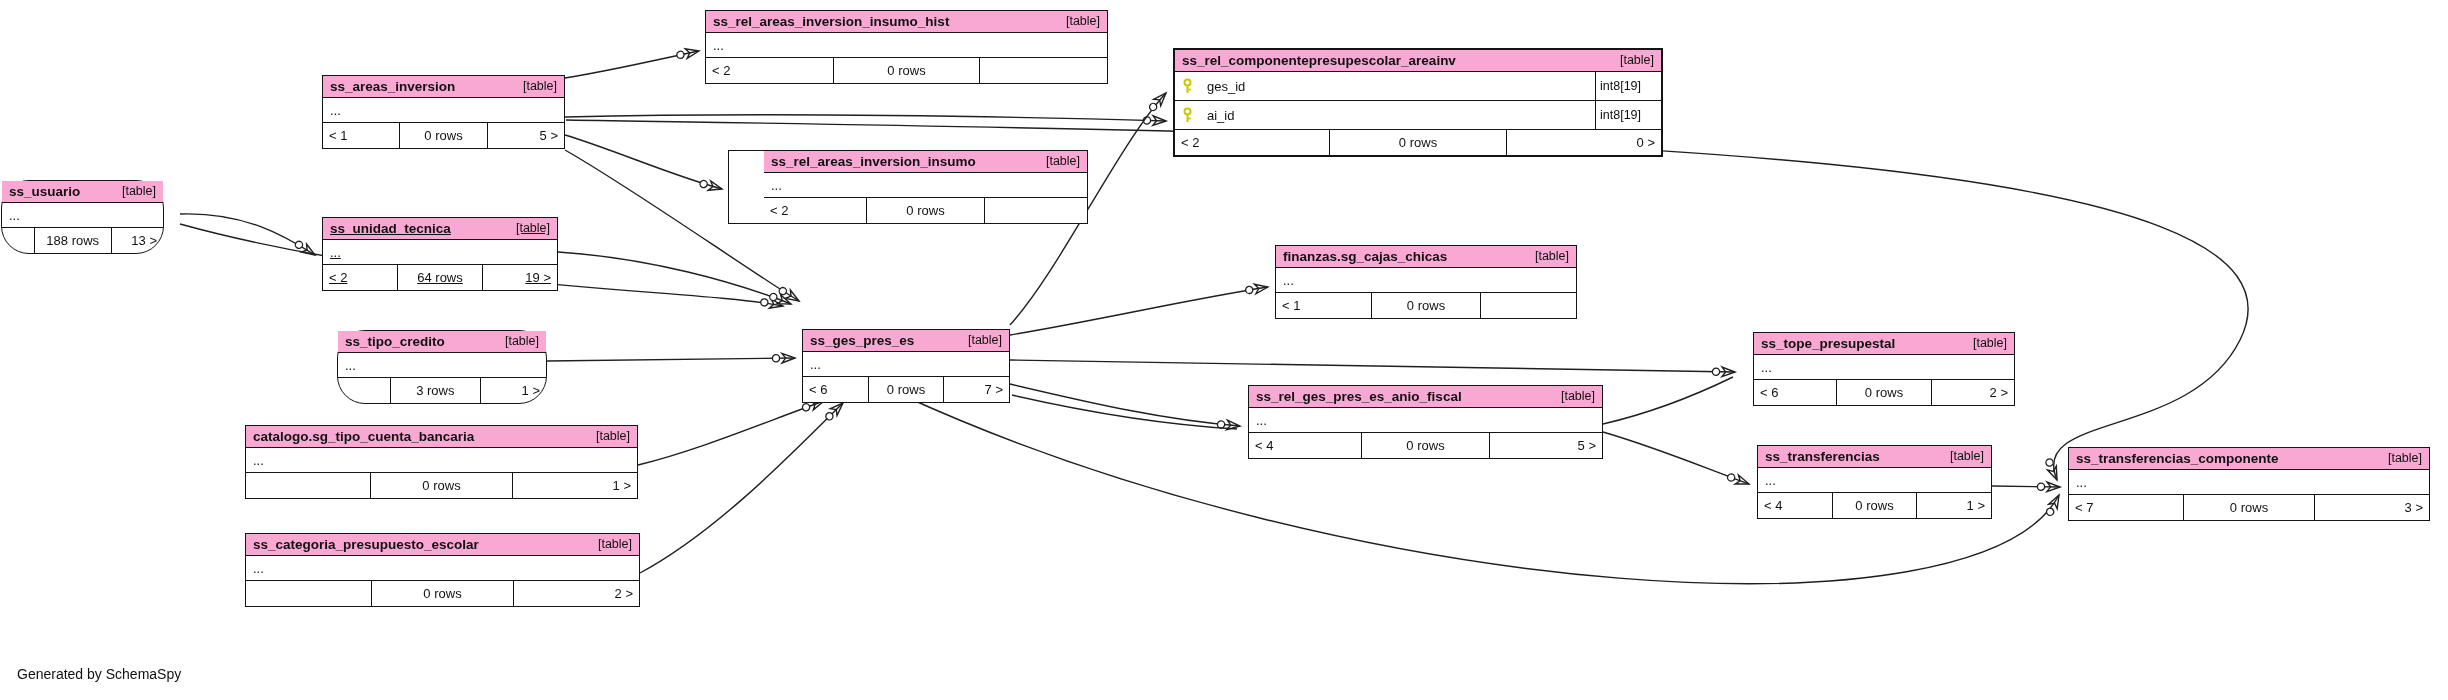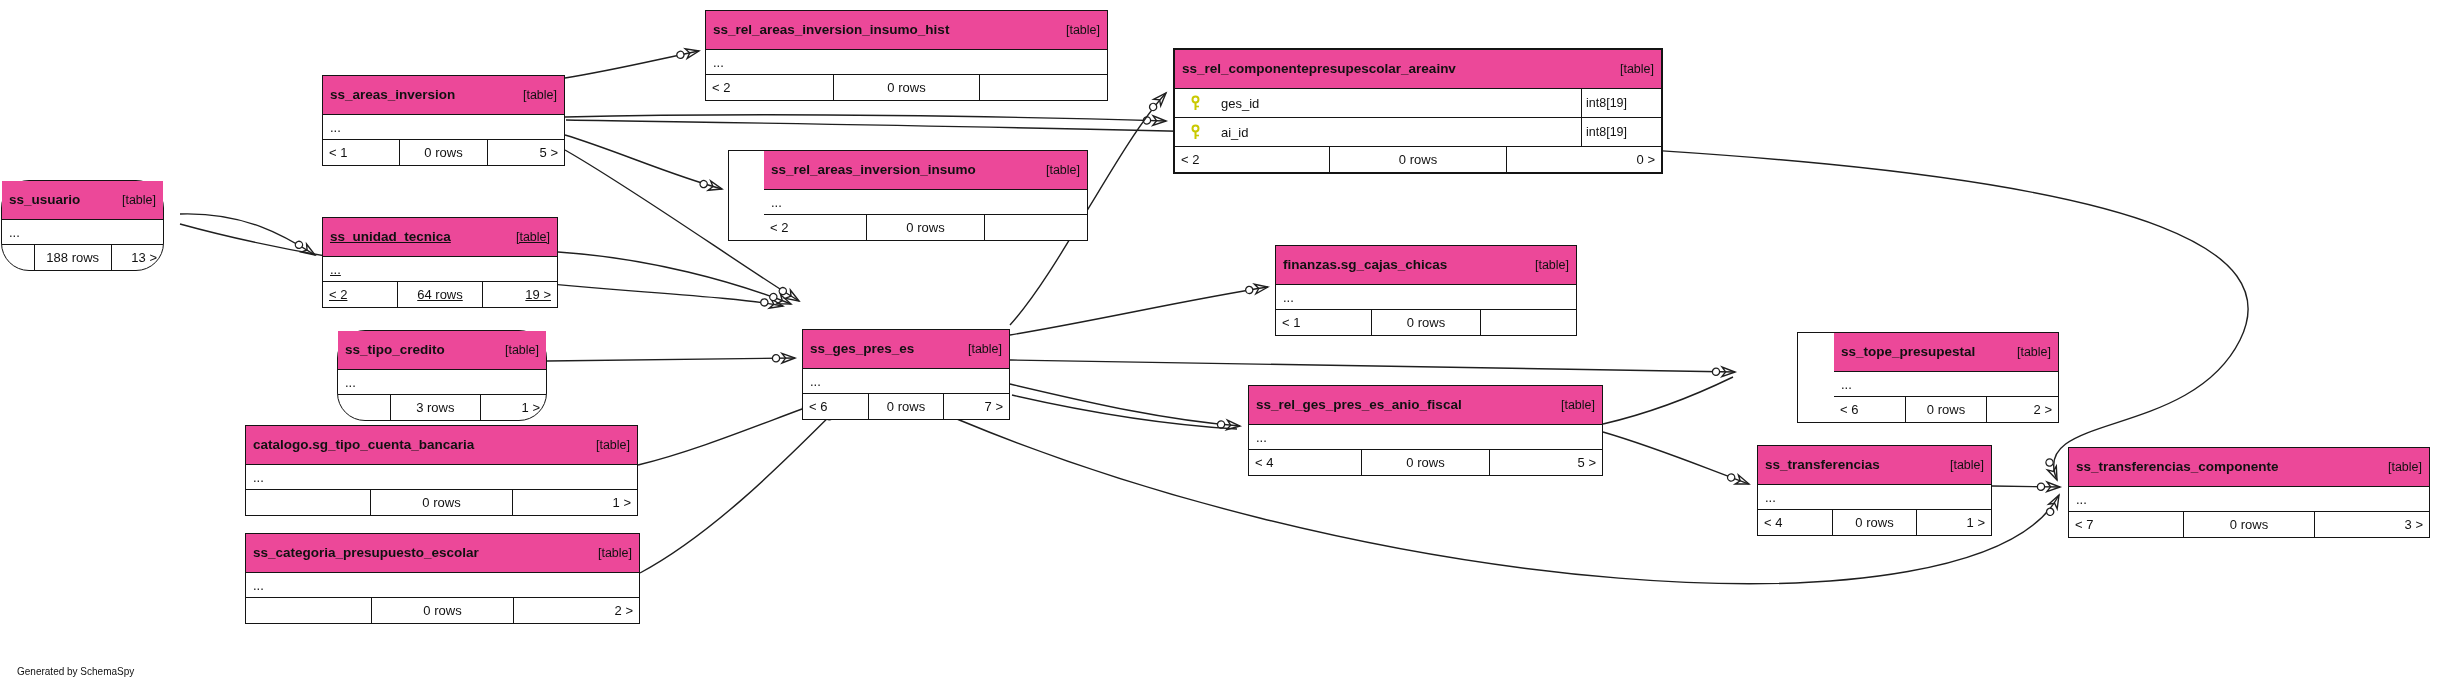--- a/index.html
+++ b/index.html
@@ -10,46 +10,46 @@
   }
   .edges{position:absolute;left:0;top:0;width:2448px;height:700px;}
   .edges path, .edges line{fill:none;stroke:#1f1f1f;stroke-width:1.4;}
   .tbl{
     position:absolute;background:#ffffff;border:1.4px solid #141414;
     box-sizing:border-box;font-size:13px;line-height:1;
   }
   .tbl.focus{border-width:2.6px;}
   .hd{
     display:flex;justify-content:space-between;align-items:center;
-    background:#ec4899;border-bottom:1.2px solid #141414;
-    padding:0 7px;height:39px;box-sizing:border-box;gap:10px;
+    background:#f9a8d4;border-bottom:1.2px solid #141414;
+    padding:0 7px;height:22px;box-sizing:border-box;gap:10px;
   }
   .hd .nm{font-weight:bold;font-size:13.5px;white-space:nowrap;}
   .hd .tag{font-size:12.5px;white-space:nowrap;}
   .bd{
     padding:0 7px;height:25px;display:flex;align-items:center;
     border-bottom:1.2px solid #141414;box-sizing:border-box;font-size:13px;
   }
   .colrow{
     display:flex;align-items:stretch;border-bottom:1.2px solid #141414;
     height:29px;box-sizing:border-box;
   }
   .colrow .cname{
-    flex:1;display:flex;align-items:center;gap:20px;padding:0 15px;font-size:13px;
+    flex:1;display:flex;align-items:center;gap:14px;padding:0 7px;font-size:13px;
   }
   .colrow .ctype{
-    width:80px;border-left:1.2px solid #141414;display:flex;align-items:center;
+    width:66px;border-left:1.2px solid #141414;display:flex;align-items:center;
     padding:0 4px;font-size:12.5px;box-sizing:border-box;
   }
   .ft{display:flex;height:25px;box-sizing:border-box;}
   .ft span{display:flex;align-items:center;padding:0 6px;box-sizing:border-box;font-size:13px;}
   .ft .fl{flex:1;border-right:1.2px solid #141414;justify-content:flex-start;}
   .ft .fm{flex:1.15;border-right:1.2px solid #141414;justify-content:center;}
   .ft .fr{flex:1;justify-content:flex-end;}
-  .credit{position:absolute;left:17px;top:666px;font-size:10px;}
+  .credit{position:absolute;left:17px;top:666px;font-size:14px;}
 </style>
 </head>
 <body>
 
 <div class="canvas">
 
   <svg class="edges" width="2448" height="700" viewBox="0 0 2448 700">
     <defs>
       <marker id="crow" viewBox="-16 -7 30 14" refX="10" refY="0" markerWidth="30" markerHeight="14" markerUnits="userSpaceOnUse" orient="auto">
         <circle cx="-9" cy="0" r="3.6" fill="#ffffff" stroke="#1f1f1f" stroke-width="1.3"></circle>
@@ -222,21 +222,21 @@
         <span class="tag">[table]</span>
       </div>
     <div class="bd">...</div>
     <div class="ft">
         <span class="fl">&lt; 4</span>
         <span class="fm">0 rows</span>
         <span class="fr">5 &gt;</span>
       </div>
   </div>
 
-  <div class="tbl" style="left:1797px;top:332px;width:262px;padding-left:36px;">
+  <div class="tbl" style="left:1753px;top:332px;width:262px;">
     <div class="hd">
         <span class="nm">ss_tope_presupestal</span>
         <span class="tag">[table]</span>
       </div>
     <div class="bd">...</div>
     <div class="ft">
         <span class="fl">&lt; 6</span>
         <span class="fm">0 rows</span>
         <span class="fr">2 &gt;</span>
       </div>

